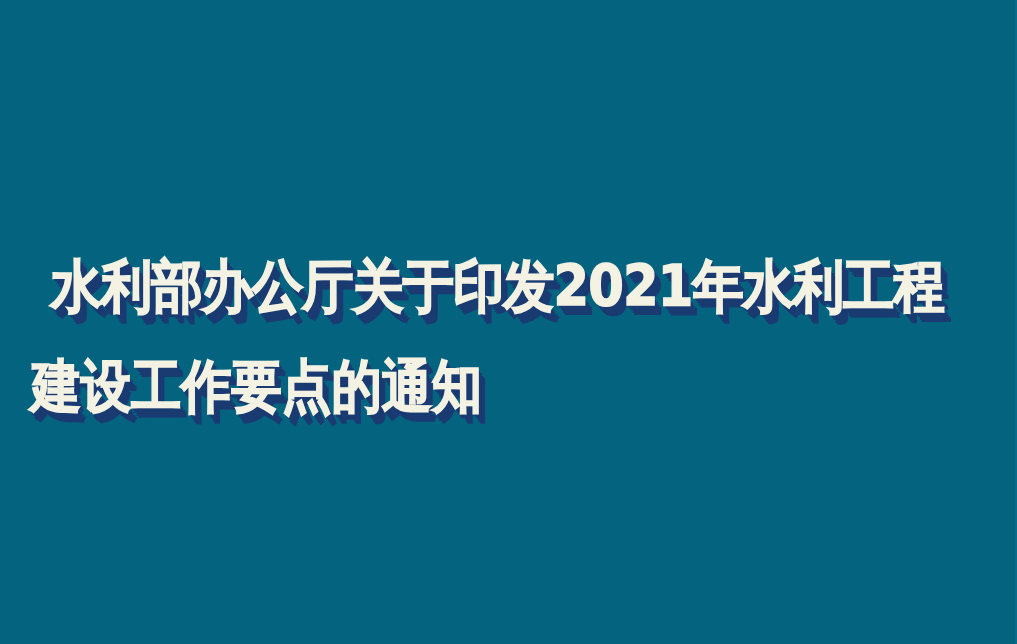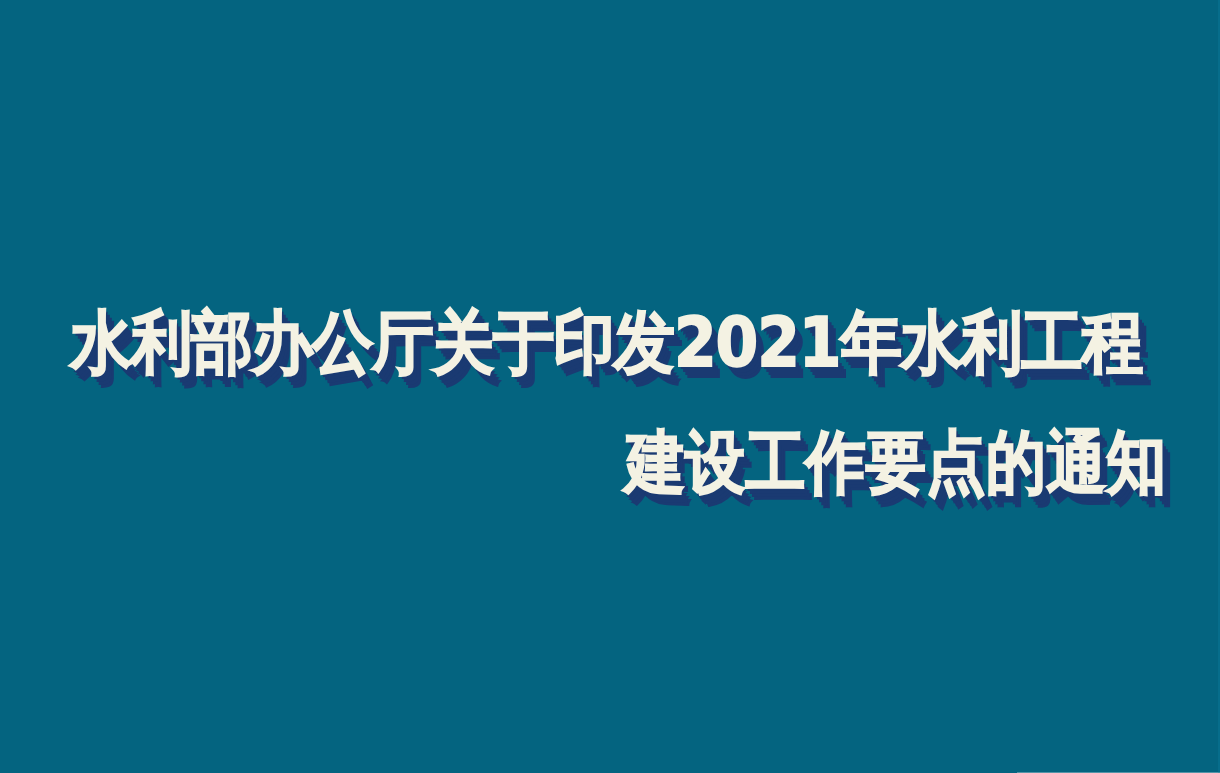--- a/index.html
+++ b/index.html
@@ -31,25 +31,25 @@
     width: 2px;
     height: 644px;
     background: #0b7493;
     opacity: 0.55;
     pointer-events: none;
   }
 
   .title-block {
     position: absolute;
     left: 0;
-    right: 14px;
+    right: 0;
     top: 236px;
     display: flex;
     flex-direction: column;
-    align-items: flex-end;
+    align-items: flex-start;
     justify-content: flex-start;
   }
 
   .title-line {
     display: block;
     white-space: nowrap;
     color: #f4f2e3;
     font-family: "DejaVu Sans", "Liberation Sans", sans-serif;
     font-weight: 700;
     font-size: 59px;

